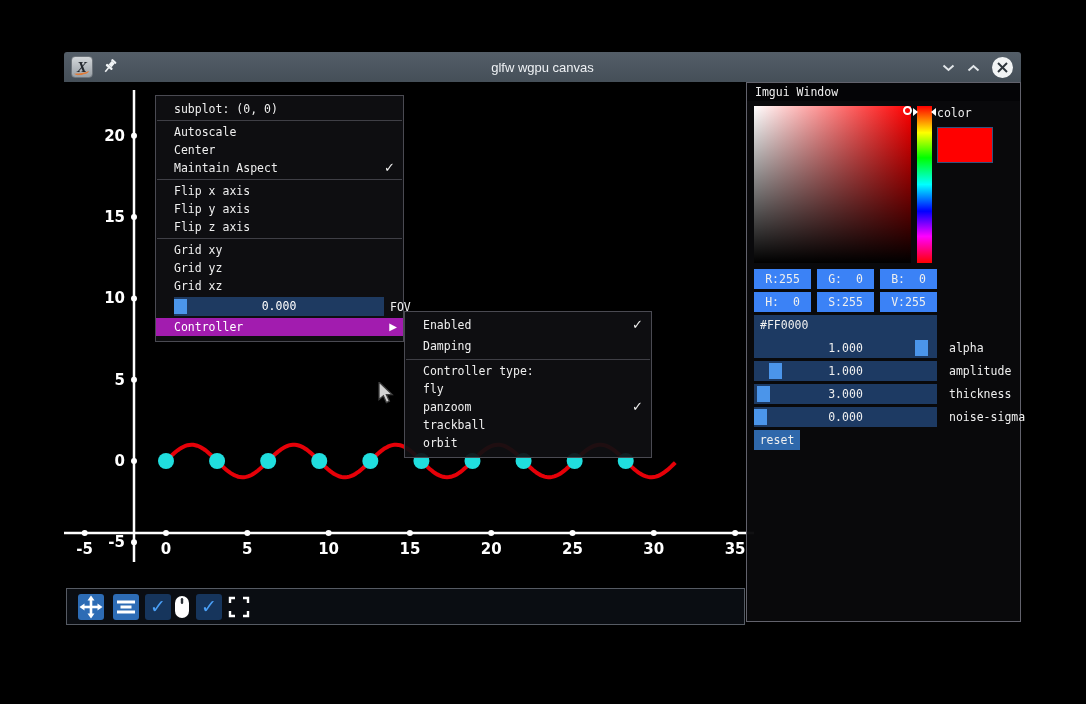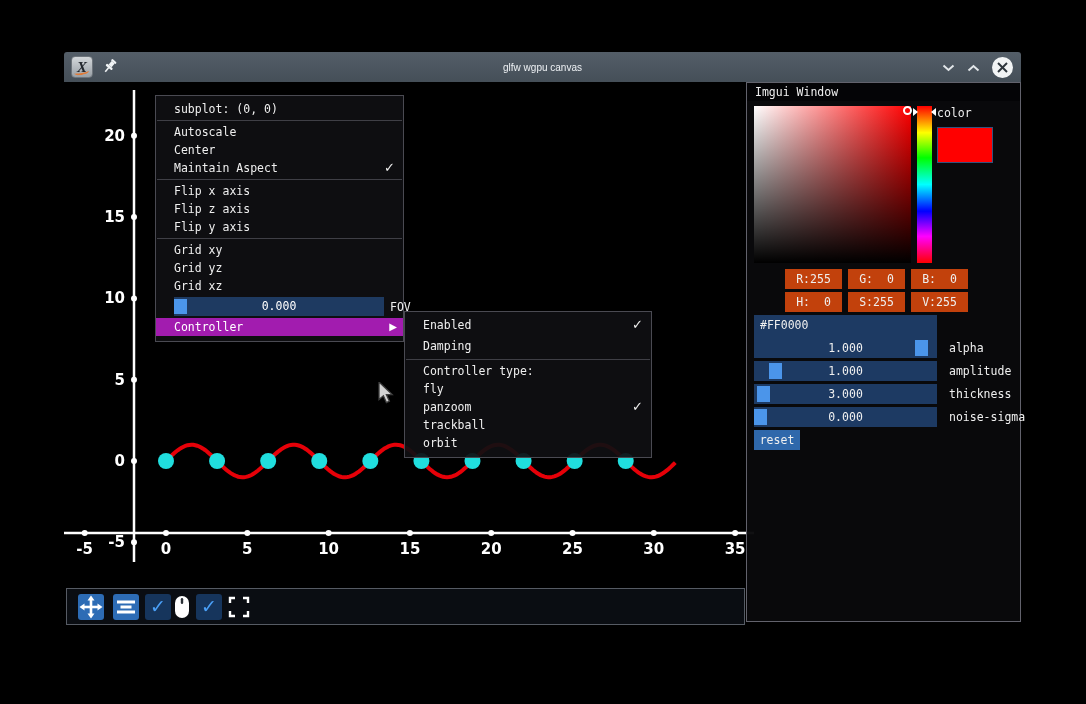--- a/index.html
+++ b/index.html
@@ -7,21 +7,21 @@
   #desktop{position:absolute;inset:0;background:#000;}
   
   #app-window{position:absolute;left:64px;top:52px;width:957px;height:588px;background:#000;}
   #titlebar{position:absolute;left:0;top:0;width:957px;height:30px;
     background:linear-gradient(#545e68,#454f58);display:flex;align-items:center;
     font-family:"Liberation Sans",sans-serif;border-radius:3px 3px 0 0;}
   #app-icon{position:absolute;left:7px;top:4px;width:22px;height:22px;border-radius:4px;
     background:linear-gradient(#d3d7da,#99a0a6);border:1px solid #6d747b;color:#23282e;
     font:italic bold 15px "Liberation Serif",serif;text-align:center;line-height:20px;}
   #pin-icon{position:absolute;left:38px;top:6px;}
-  #window-title{position:absolute;left:0;right:0;text-align:center;color:#eef1f4;font-size:10px;}
+  #window-title{position:absolute;left:0;right:0;text-align:center;color:#eef1f4;font-size:13px;}
   .tb-right{position:absolute;right:8px;top:0;height:30px;display:flex;align-items:center;gap:12px;}
   #close-button{width:21px;height:21px;border-radius:50%;background:#f2f4f5;display:flex;
     align-items:center;justify-content:center;}
   
   #plot-canvas{position:absolute;left:0;top:30px;}
   
   #plot-toolbar{position:absolute;left:2px;top:536px;width:679px;height:37px;
     background:#0a0d12;border:1px solid #565b64;}
   .tbtn{position:absolute;top:5px;width:26px;height:26px;border-radius:3px;}
   .tbtn.blue{background:#2d6cb5;}
@@ -49,22 +49,22 @@
     background:linear-gradient(to bottom,rgba(0,0,0,0),#000),linear-gradient(to right,#fff,#f00);}
   #sv-marker{position:absolute;left:149px;top:0px;width:9px;height:9px;border:2.5px solid #fff;
     border-radius:50%;}
   #hue-bar{position:absolute;left:170px;top:23px;width:15px;height:157px;
     background:linear-gradient(to bottom,#f00 0%,#ff0 17%,#0f0 33%,#0ff 50%,#00f 67%,#f0f 83%,#f00 100%);}
   .hue-tri{position:absolute;width:0;height:0;border-top:4px solid transparent;border-bottom:4px solid transparent;}
   #hue-tri-l{left:166px;top:25px;border-left:5px solid #fff;}
   #hue-tri-r{left:184px;top:25px;border-right:5px solid #fff;}
   #color-label{position:absolute;left:190px;top:23px;}
   #color-swatch{position:absolute;left:190px;top:44px;width:56px;height:36px;border:1px solid #33527e;}
-  .im-box{position:absolute;width:57px;height:20px;background:#c2410c;text-align:center;
-    line-height:20px;white-space:pre;margin-left:31px;}
+  .im-box{position:absolute;width:57px;height:20px;background:#3b82f6;text-align:center;
+    line-height:20px;white-space:pre;}
   #hex-box{position:absolute;left:7px;top:232px;width:183px;height:28px;background:#1d3a63;
     line-height:20px;padding-left:6px;}
   .p-slider-row{position:absolute;left:7px;height:20px;}
   .p-slider{position:relative;width:183px;height:20px;background:#1d3a63;display:inline-block;vertical-align:top;}
   .p-slider .grab{position:absolute;top:2px;width:13px;height:16px;background:#4b95ea;}
   .p-slider .val{position:absolute;left:0;right:0;text-align:center;line-height:20px;}
   .p-label{position:absolute;left:195px;top:0;line-height:20px;white-space:pre;text-align:right;}
   #reset-button{position:absolute;left:7px;top:347px;width:46px;height:20px;background:#2f68ab;
     text-align:center;line-height:20px;}
   #mouse-cursor{position:absolute;left:314px;top:330px;z-index:50;}
@@ -202,22 +202,22 @@
     </div>
 
     <div class="popup" id="context-menu" style="left:91px;top:43px;width:249px;">
         <div class="menu-row"><span>subplot: (0, 0)</span></div>
         <div class="menu-sep"></div>
         <div class="menu-row"><span>Autoscale</span></div>
         <div class="menu-row"><span>Center</span></div>
         <div class="menu-row"><span>Maintain Aspect</span><span class="check">✓</span></div>
         <div class="menu-sep"></div>
         <div class="menu-row"><span>Flip x axis</span></div>
+        <div class="menu-row"><span>Flip y axis</span></div>
         <div class="menu-row"><span>Flip z axis</span></div>
-        <div class="menu-row"><span>Flip y axis</span></div>
         <div class="menu-sep"></div>
         <div class="menu-row"><span>Grid xy</span></div>
         <div class="menu-row"><span>Grid yz</span></div>
         <div class="menu-row"><span>Grid xz</span></div>
         <div class="menu-row slider-row"><div class="im-slider" style="width: 210px;"><div class="grab" style="left: calc(0% + 0px);"></div><span class="val">0.000</span></div><span>FOV</span></div>
         <div class="menu-row hl"><span>Controller</span><span class="arrow">▶</span></div>
       </div>
 
     <div class="popup" id="controller-submenu" style="left:340px;top:259px;width:248px;">
         <div class="menu-row"><span>Enabled</span><span class="check">✓</span></div>

